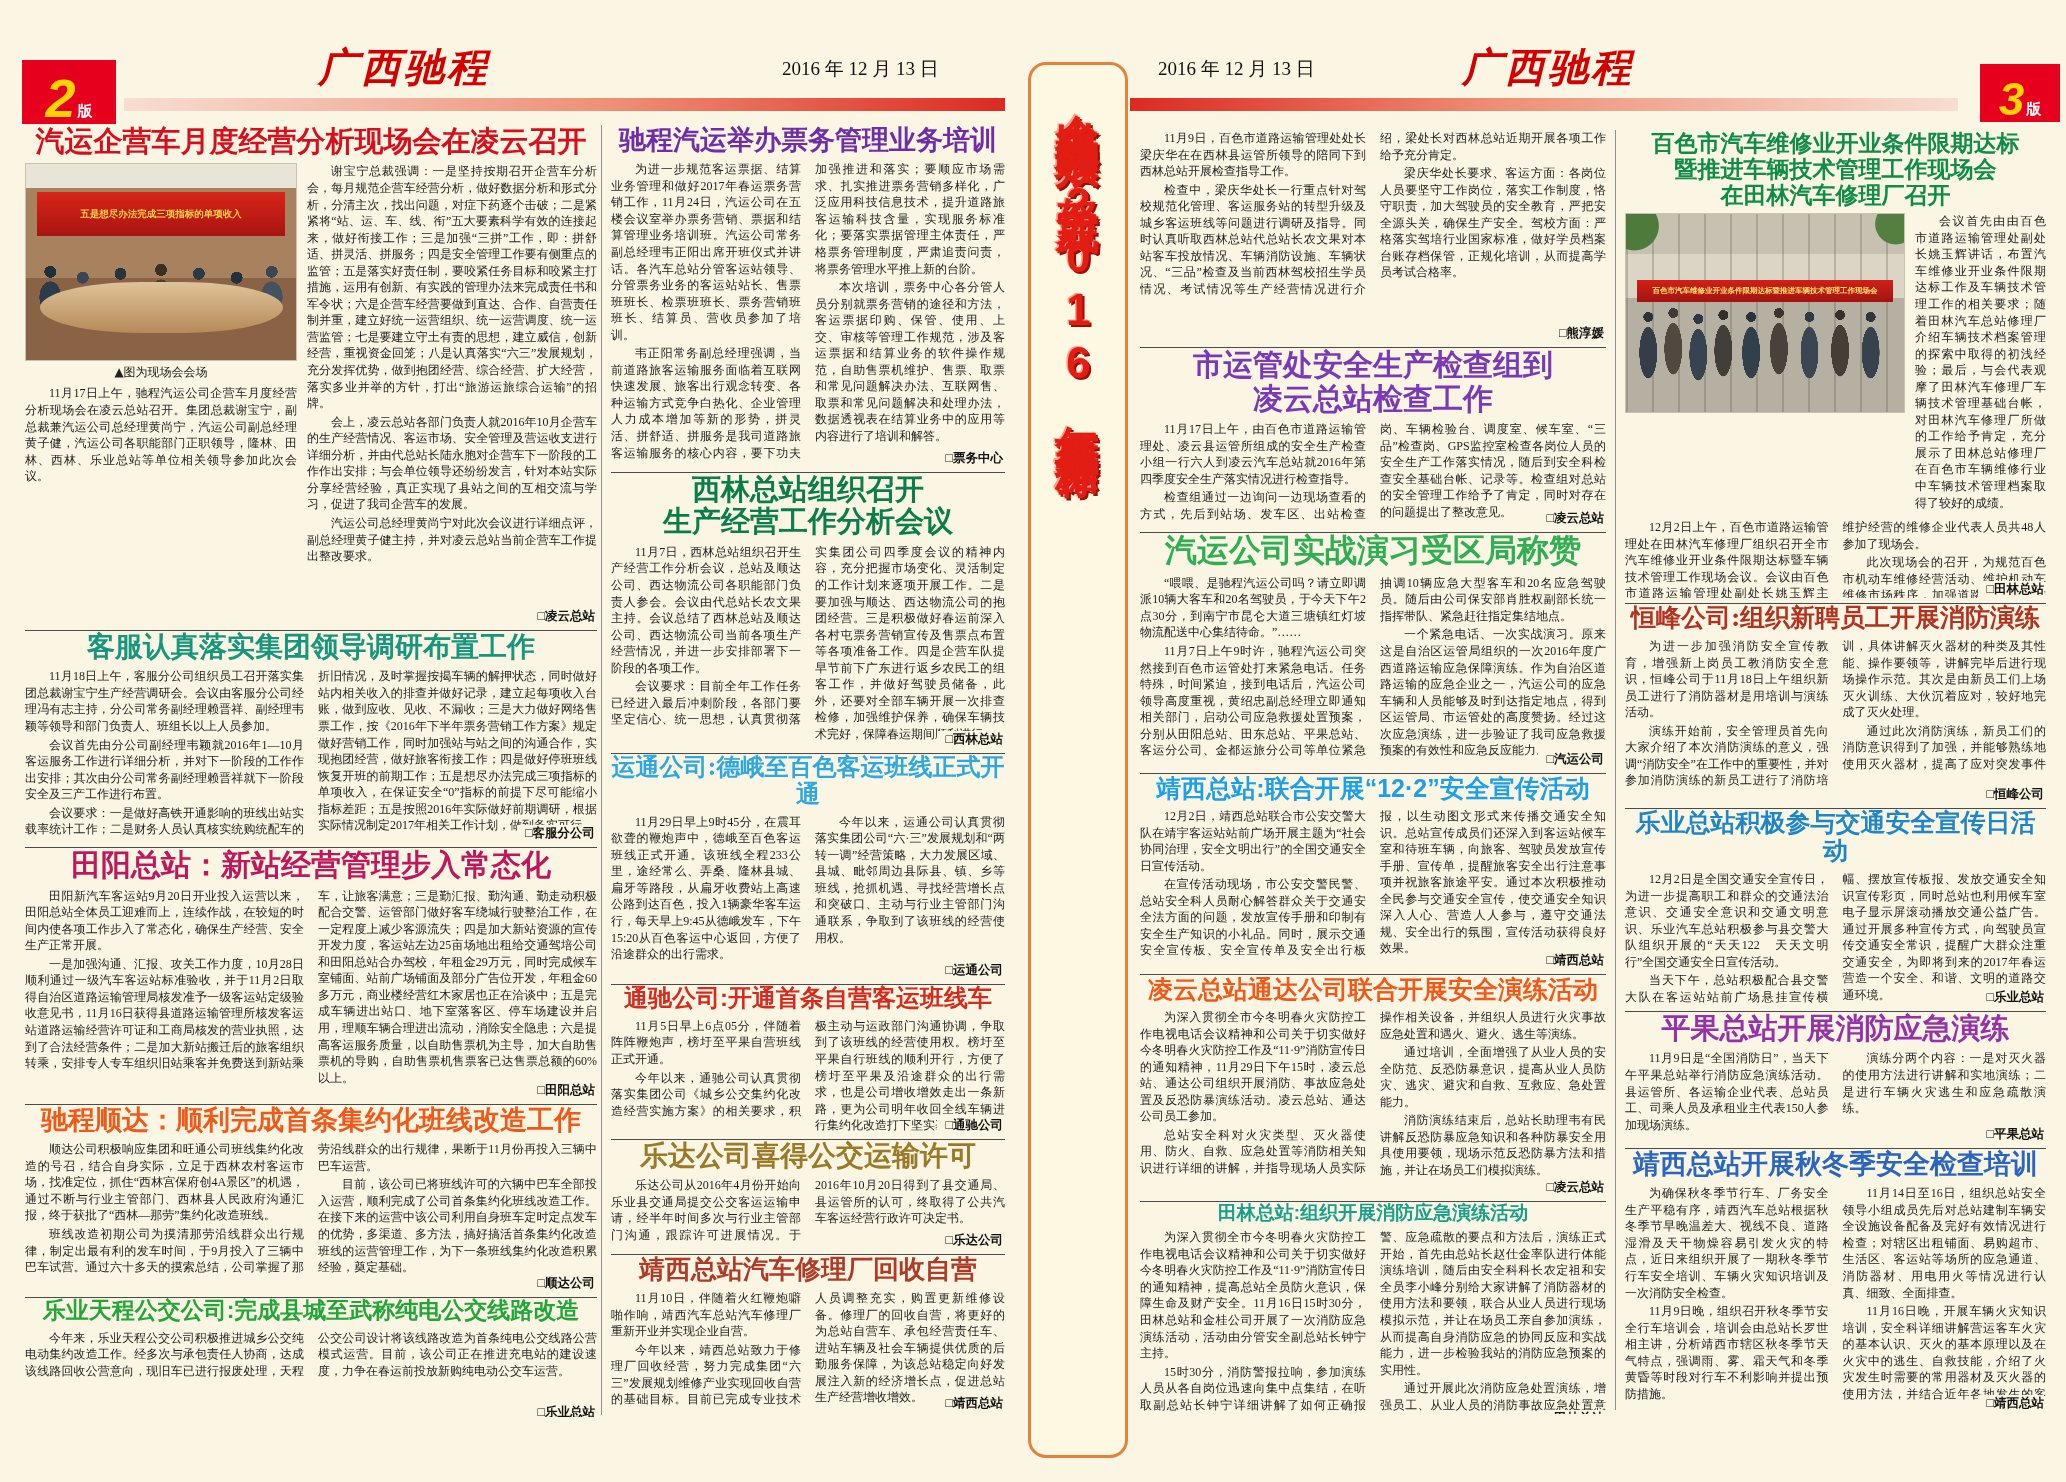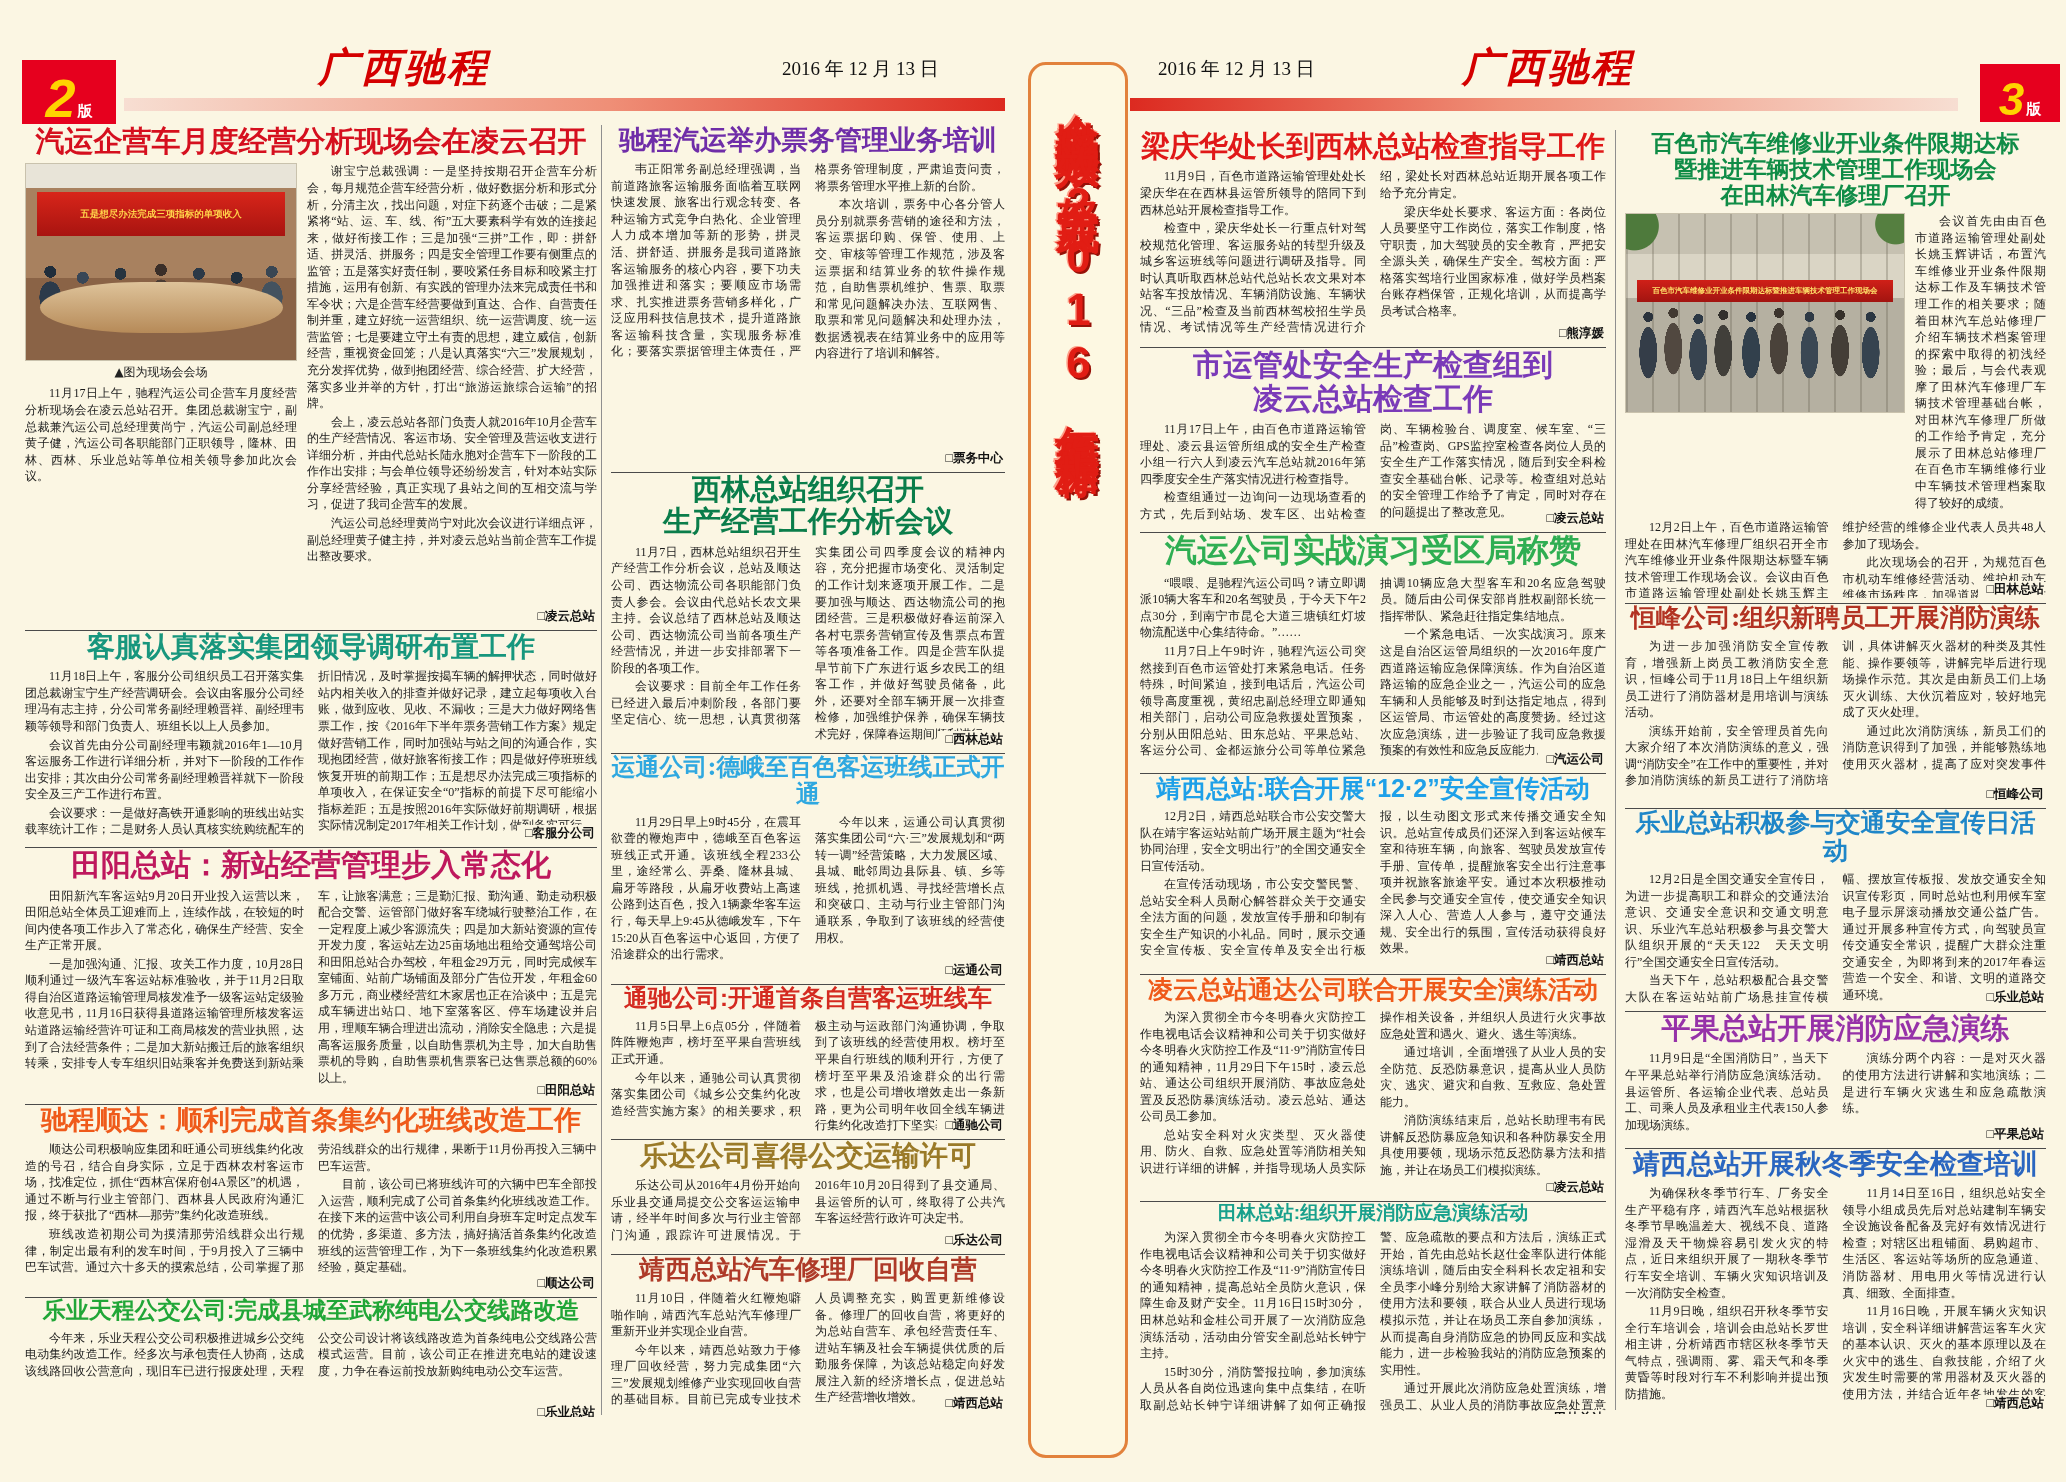--- a/index.html
+++ b/index.html
@@ -185,20 +185,21 @@
           </div>
           <span class="byline">□乐业总站</span>
         </div>
       </article>
     </div>
   <div class="group" style="left:611px;top:125px;width:394px;height:1290px;">
       <article class="article" style="height: 342px;">
         <h2 style="color: rgb(111, 45, 168); font-size: 27px;">驰程汽运举办票务管理业务培训</h2>
         <div class="body">
           <div class="cols">
+            <p class="para">为进一步规范客运票据、结算业务管理和做好2017年春运票务营销工作，11月24日，汽运公司在五楼会议室举办票务营销、票据和结算管理业务培训班。汽运公司常务副总经理韦正阳出席开班仪式并讲话。各汽车总站分管客运站领导、分管票务业务的客运站站长、售票班班长、检票班班长、票务营销班班长、结算员、营收员参加了培训。</p>
             <p class="para">韦正阳常务副总经理强调，当前道路旅客运输服务面临着互联网快速发展、旅客出行观念转变、各种运输方式竞争白热化、企业管理人力成本增加等新的形势，拼灵活、拼舒适、拼服务是我司道路旅客运输服务的核心内容，要下功夫加强推进和落实；要顺应市场需求、扎实推进票务营销多样化，广泛应用科技信息技术，提升道路旅客运输科技含量，实现服务标准化；要落实票据管理主体责任，严格票务管理制度，严肃追责问责，将票务管理水平推上新的台阶。</p>
             <p class="para">本次培训，票务中心各分管人员分别就票务营销的途径和方法，客运票据印购、保管、使用、上交、审核等管理工作规范，涉及客运票据和结算业务的软件操作规范，自助售票机维护、售票、取票和常见问题解决办法、互联网售、取票和常见问题解决和处理办法，数据透视表在结算业务中的应用等内容进行了培训和解答。</p>
           </div>
           <span class="byline">□票务中心</span>
         </div>
       </article>
       <article class="article sep" style="height: 276px;">
         <h2 style="color: rgb(10, 125, 74); font-size: 29px;">西林总站组织召开<br>生产经营工作分析会议</h2>
         <div class="body">
           <div class="cols">
@@ -243,21 +244,20 @@
           <div class="cols">
             <p class="para">11月10日，伴随着火红鞭炮噼啪作响，靖西汽车总站汽车修理厂重新开业并实现企业自营。</p>
             <p class="para">今年以来，靖西总站致力于修理厂回收经营，努力完成集团“六三”发展规划维修产业实现回收自营的基础目标。目前已完成专业技术人员调整充实，购置更新维修设备。修理厂的回收自营，将更好的为总站自营车、承包经营责任车、进站车辆及社会车辆提供优质的后勤服务保障，为该总站稳定向好发展注入新的经济增长点，促进总站生产经营增收增效。</p>
           </div>
           <span class="byline">□靖西总站</span>
         </div>
       </article>
     </div>
   <div class="group" style="left:1140px;top:130px;width:466px;height:1284px;">
       <article class="article" style="height: 212px;">
-        <h2 style="color: rgb(224, 24, 24); font-size: 29px;">梁庆华处长到西林总站检查指导工作</h2>
         <div class="body">
           <div class="cols">
             <p class="para">11月9日，百色市道路运输管理处处长梁庆华在在西林县运管所领导的陪同下到西林总站开展检查指导工作。</p>
             <p class="para">检查中，梁庆华处长一行重点针对驾校规范化管理、客运服务站的转型升级及城乡客运班线等问题进行调研及指导。同时认真听取西林总站代总站长农文果对本站客车投放情况、车辆消防设施、车辆状况、“三品”检查及当前西林驾校招生学员情况、考试情况等生产经营情况进行介绍，梁处长对西林总站近期开展各项工作给予充分肯定。</p>
             <p class="para">梁庆华处长要求、客运方面：各岗位人员要坚守工作岗位，落实工作制度，恪守职责，加大驾驶员的安全教育，严把安全源头关，确保生产安全。驾校方面：严格落实驾培行业国家标准，做好学员档案台账存档保管，正规化培训，从而提高学员考试合格率。</p>
           </div>
           <span class="byline">□熊淳媛</span>
         </div>
       </article>
       <article class="article sep" style="height: 180px;">

